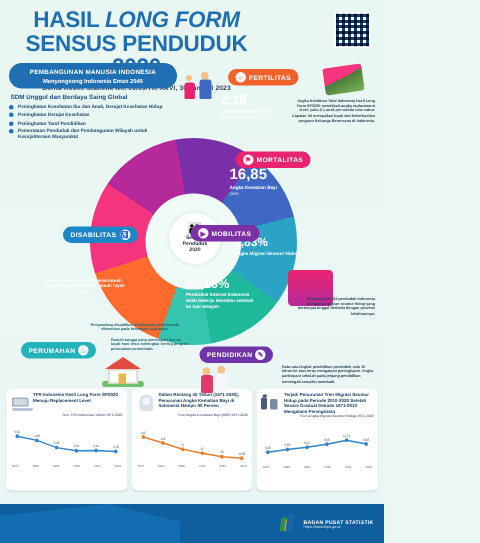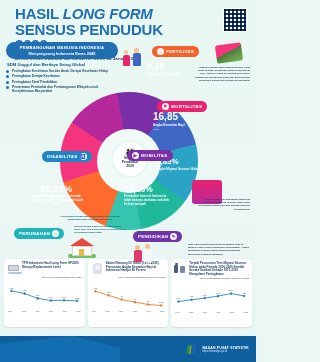--- a/index.html
+++ b/index.html
@@ -10,21 +10,21 @@
     overflow: hidden;
   }
   #page {
     position: relative;
     width: 256px; height: 362px;
     background: linear-gradient(180deg,#e9f7f2 0%, #eaf7f4 55%, #e8f5f6 100%);
     overflow: hidden;
   }
 
   
-  .hdr { position:absolute; left:15px; top:6px; width:180px; }
+  .hdr { position:absolute; left:1px; top:6px; width:180px;text-align:center; }
   .hdr h1 {
     font-size: 15px; line-height: 15.5px; font-weight: 800;
     color:#1f6fb2; letter-spacing:-0.2px;
   }
   .hdr h1 .it { font-style: italic; }
   .hdr .sub {
     margin-top:3px; font-size:4.4px; color:#2b3f55; font-weight:600;
     letter-spacing:0.1px;
   }
   .qr {
@@ -319,21 +319,20 @@
   </div>
   <div class="stat s-mob">
     <div class="val">9,83%</div>
     <div class="cap">Angka Migrasi Seumur Hidup</div>
   </div>
   <div class="stat s-mig">
     <div class="val">34,16%</div>
     <div class="cap">Penduduk Internal Indonesia telah bekerja dan/atau sekolah ke luar wilayah</div>
   </div>
   <div class="stat s-peru">
-    <div class="val">85,23%</div>
     <div class="cap">Jumlah Keluarga Indonesia/rumah tangga yang menempati rumah layak huni</div>
   </div>
 
   <div class="rtext rt-fert">Angka Kelahiran Total Indonesia hasil Long Form SP2020 mendekati angka replacement level, yaitu 2,1 anak per wanita usia subur. Capaian ini merupakan buah dari keberhasilan program Keluarga Berencana di Indonesia.</div>
   <div class="rtext rt-mob">30 orang dari 100 penduduk Indonesia merupakan migran seumur hidup yang bertempat tinggal berbeda dengan provinsi kelahirannya.</div>
   <div class="rtext rt-pend">Rata-rata tingkat pendidikan penduduk usia 15 tahun ke atas terus mengalami peningkatan. Angka partisipasi sekolah pada jenjang pendidikan menengah semakin membaik.</div>
   <div class="rtext rt-peru">Rumah tangga yang menempati hunian layak huni terus meningkat seiring program perumahan pemerintah.</div>
   <div class="rtext rt-dis">Penyandang disabilitas di Indonesia lebih banyak ditemukan pada kelompok usia lanjut.</div>
 
   <div class="cards">

